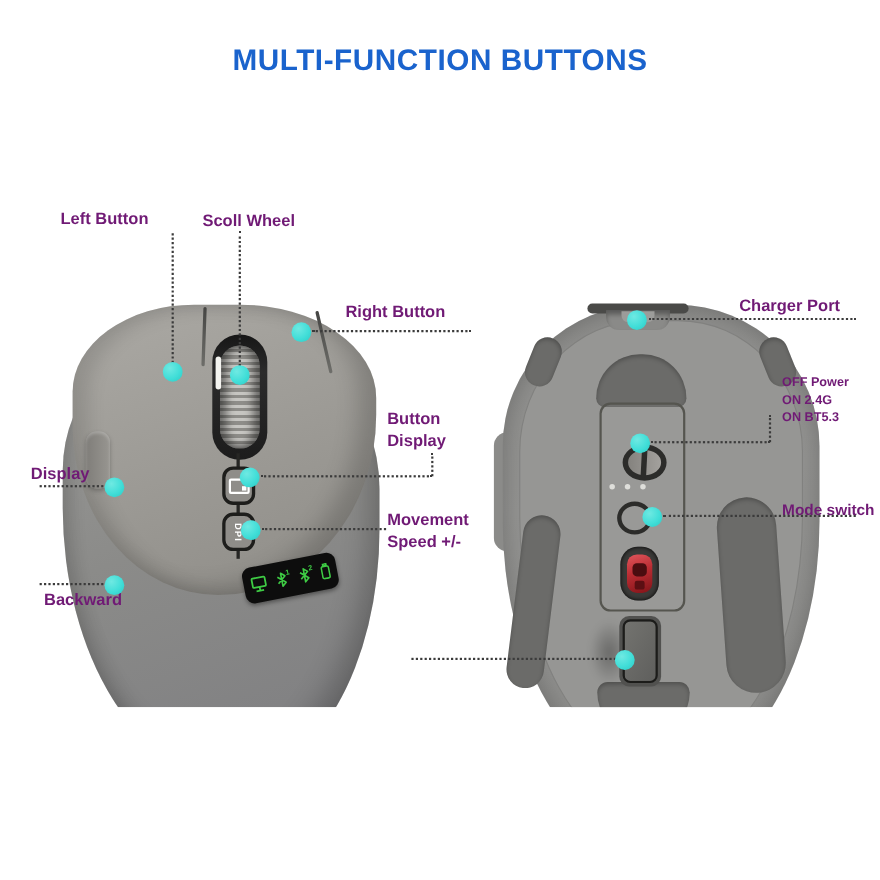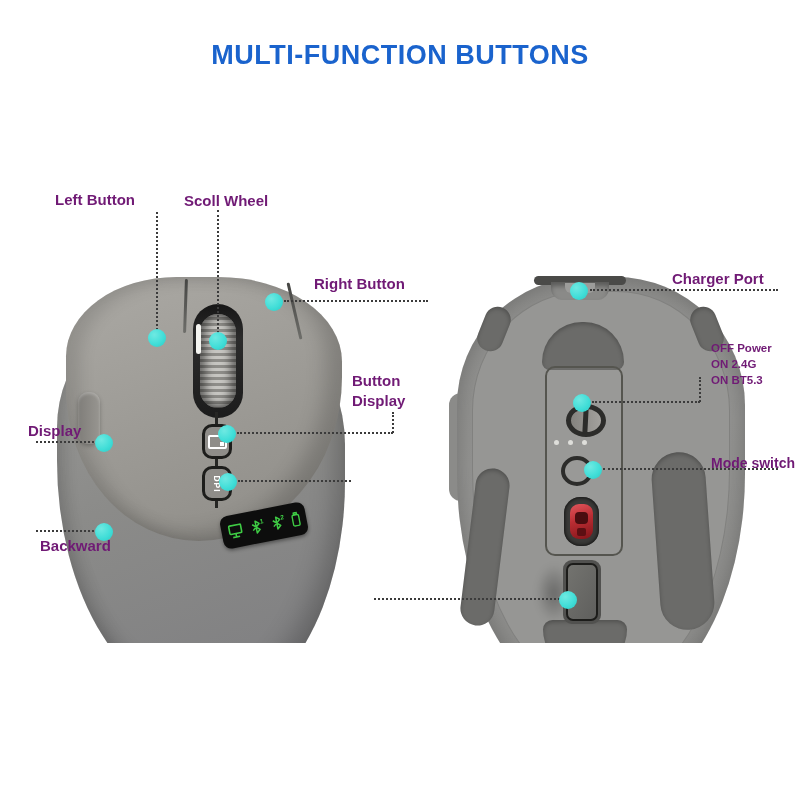--- a/index.html
+++ b/index.html
@@ -209,20 +209,24 @@
 
   <div class="co small" style="left:711px;top:340px;">
     <span>OFF Power</span>
     <span>ON 2.4G</span>
     <span>ON BT5.3</span>
   </div>
   <div class="vline" style="left:699px;top:377px;height:25px;"></div>
   <div class="hline" style="left:592px;top:401px;width:108px;"></div>
   <div class="dot" style="left:573px;top:394px;"></div>
 
+  <div class="co" style="left:352px;top:463px;">
+    <span>Movement</span>
+    <span>Speed +/-</span>
+  </div>
   <div class="hline" style="left:238px;top:480px;width:113px;"></div>
   <div class="dot" style="left:219px;top:473px;"></div>
 
   <div class="co med" style="left:711px;top:453px;">Mode switch</div>
   <div class="hline" style="left:603px;top:468px;width:175px;"></div>
   <div class="dot" style="left:584px;top:461px;"></div>
 
   <div class="co" style="left:40px;top:536px;">Backward</div>
   <div class="hline" style="left:36px;top:530px;width:62px;"></div>
   <div class="dot" style="left:95px;top:523px;"></div>

